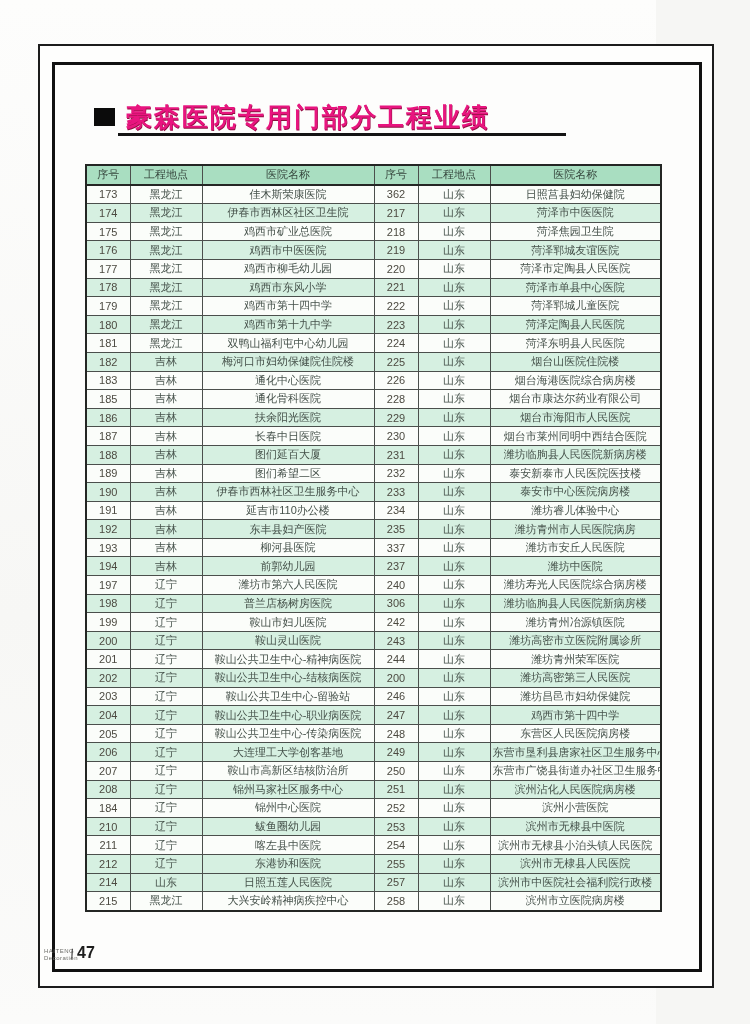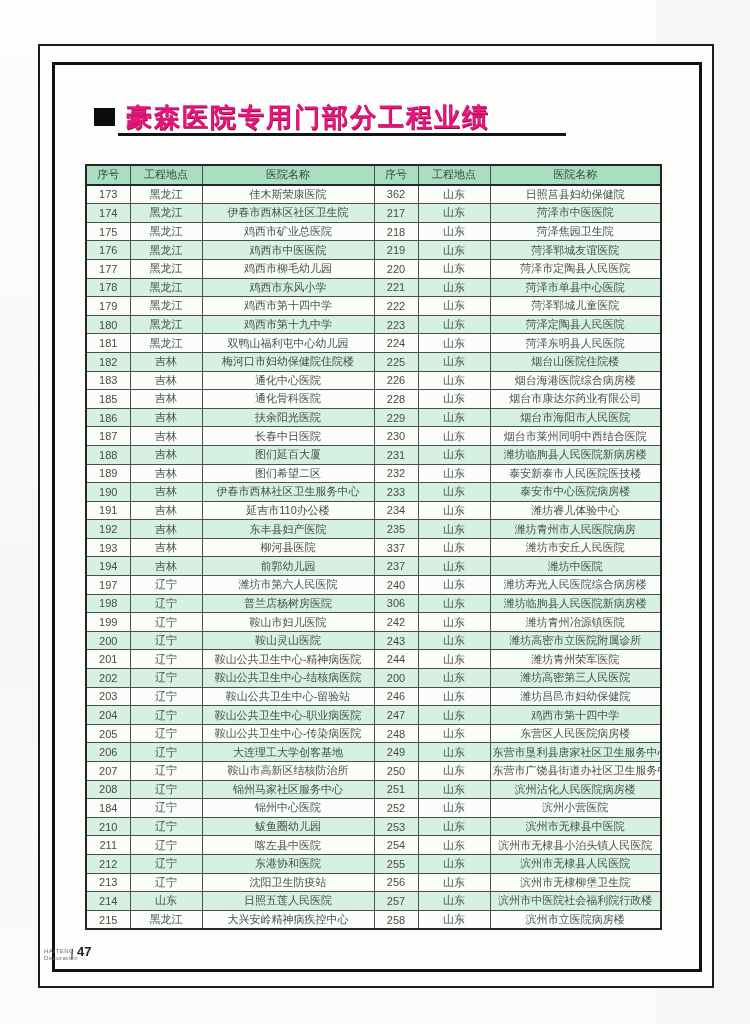--- a/index.html
+++ b/index.html
@@ -70,21 +70,21 @@
   .footer-brand .brand-small{
     position:absolute;left:0;top:2px;
     font-size:6px;line-height:7px;color:#6e6e6a;letter-spacing:0.5px;
   }
   .footer-brand .brand-slash{
     position:absolute;left:26px;top:0px;
     font-size:14px;color:#3a3a3a;transform:skewX(-18deg);
   }
   .footer-brand .page-number{
     position:absolute;left:33px;top:-2px;
-    font-size:13px;font-weight:bold;color:#1d1d1d;
+    font-size:16px;font-weight:bold;color:#1d1d1d;
   }
 </style>
 </head>
 <body>
 
 <div class="photo">
   <div class="outer-frame"></div>
   <div class="inner-frame"></div>
 
   <div class="title-block">
@@ -402,28 +402,20 @@
           <td class="c5">滨州市无棣县小泊头镇人民医院</td>
         </tr>
         <tr class="even">
           <td class="c0">212</td>
           <td class="c1">辽宁</td>
           <td class="c2">东港协和医院</td>
           <td class="c3">255</td>
           <td class="c4">山东</td>
           <td class="c5">滨州市无棣县人民医院</td>
         </tr>
-        <tr class="odd">
-          <td class="c0">213</td>
-          <td class="c1">辽宁</td>
-          <td class="c2">沈阳卫生防疫站</td>
-          <td class="c3">256</td>
-          <td class="c4">山东</td>
-          <td class="c5">滨州市无棣柳堡卫生院</td>
-        </tr>
         <tr class="even">
           <td class="c0">214</td>
           <td class="c1">山东</td>
           <td class="c2">日照五莲人民医院</td>
           <td class="c3">257</td>
           <td class="c4">山东</td>
           <td class="c5">滨州市中医院社会福利院行政楼</td>
         </tr>
         <tr class="odd">
           <td class="c0">215</td>

